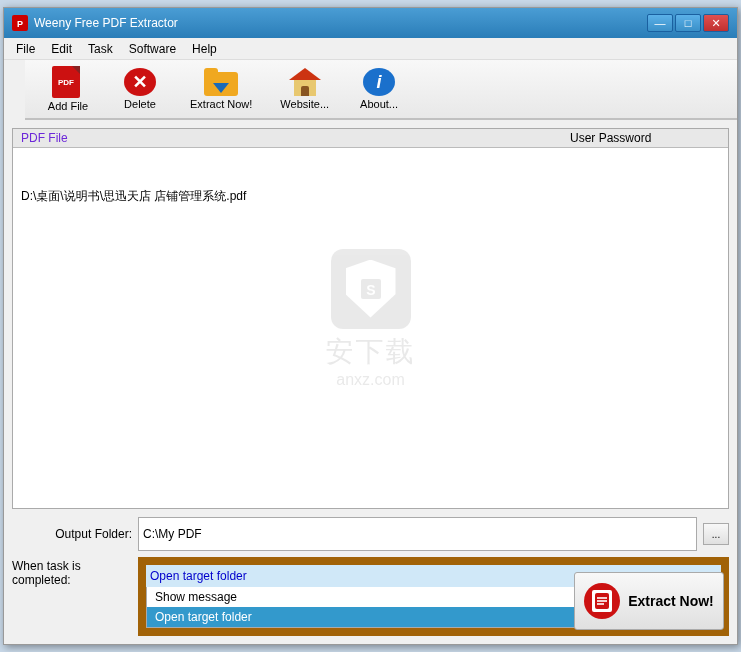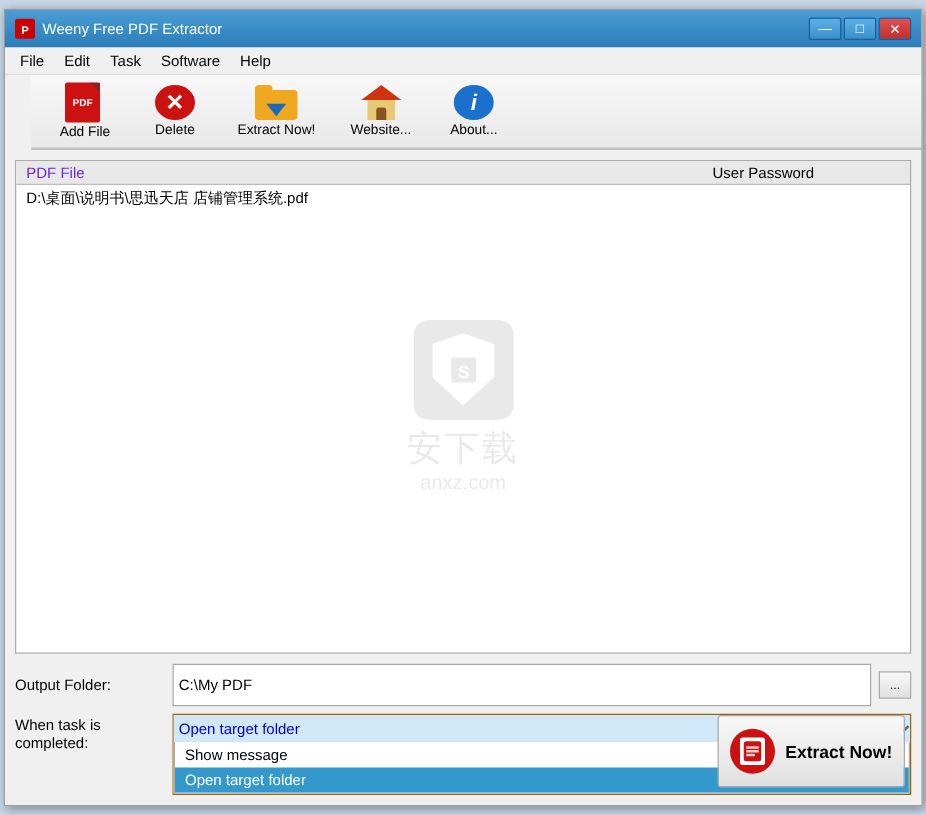--- a/index.html
+++ b/index.html
@@ -232,22 +232,23 @@
     .file-list-header {
       display: flex;
       background: #e8e8e8;
       border-bottom: 1px solid #bbb;
       padding: 2px 8px;
     }
     .file-list-col-file { flex: 1; font-weight: normal; color: #6d28d9; }
     .file-list-col-pass { width: 150px; color: #000; }
     .file-list-row {
       display: flex;
-      padding: 2px 8px;
-      font-size: 12px;
+      padding: 12px 8px;
+      font-size: 12px;
+      margin-top: 28px;
     }
     .file-list-cell-file { flex: 1; color: #000; }
     .file-list-cell-pass { width: 150px; }
     
     .watermark {
       position: absolute;
       top: 50%;
       left: 50%;
       transform: translate(-50%, -50%);
       opacity: 0.18;
@@ -269,20 +270,21 @@
     .watermark-text-cn { font-size: 28px; color: #888; letter-spacing: 2px; }
     .watermark-text-en { font-size: 16px; color: #888; }
     .output-row {
       display: flex;
       align-items: center;
       margin-bottom: 6px;
       gap: 6px;
     }
     .output-label {
       width: 120px;
+      text-align: right;
       font-size: 12px;
       color: #000;
     }
     .output-input {
       flex: 1;
       height: 22px;
       border: 1px solid #aaa;
       padding: 16px 4px;
       font-size: 12px;
       background: white;
@@ -311,21 +313,21 @@
       text-align: left;
       font-size: 12px;
       color: #000;
       padding-top: 2px;
     }
     .task-right {
       flex: 1;
       position: relative;
     }
     .task-select-outer {
-      border: 1px solid #a16207;
+      border: 8px solid #a16207;
       background: white;
     }
     .task-select-display {
       height: 22px;
       display: flex;
       align-items: center;
       padding: 0 4px;
       background: #d0e8f8;
       color: #0000cc;
       font-size: 12px;

